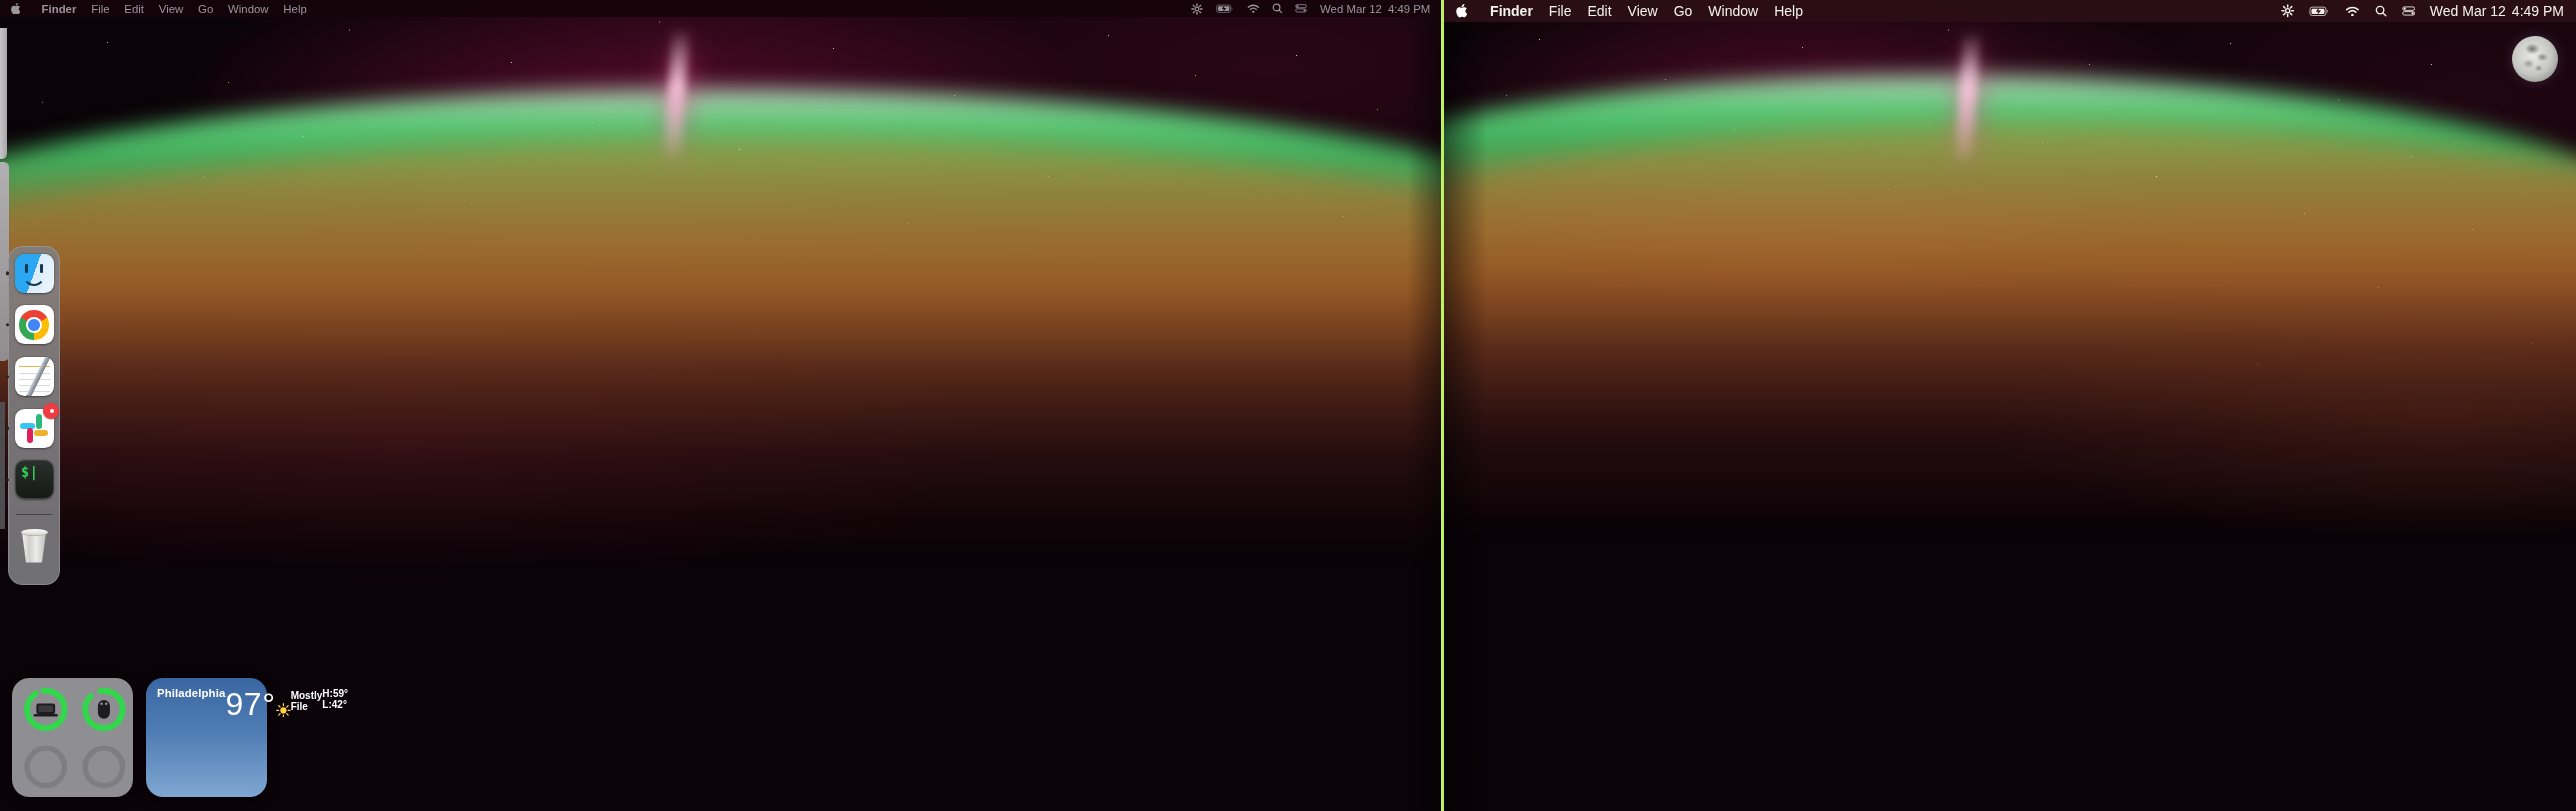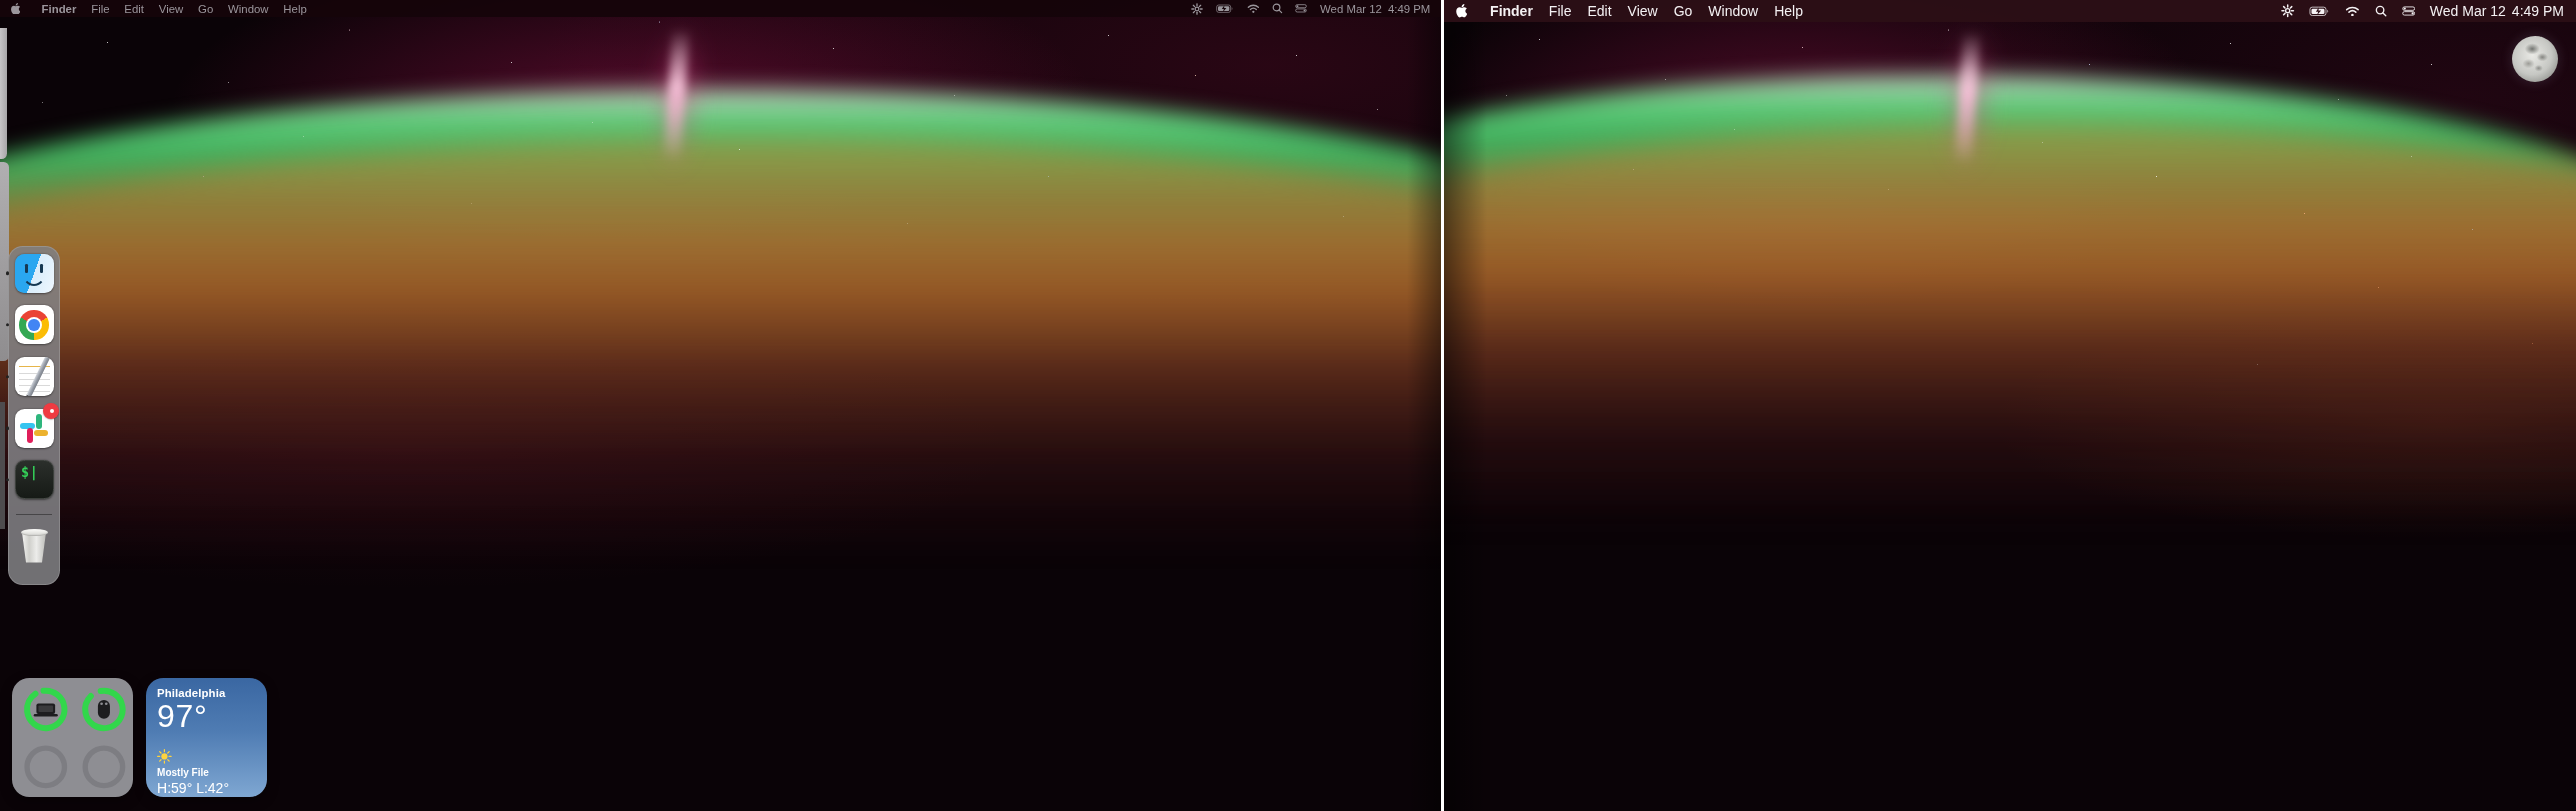--- a/index.html
+++ b/index.html
@@ -1,17 +1,17 @@
 <!DOCTYPE html>
 <html style="font-size:10.7px"><head>
 <meta charset="utf-8">
 <style>
   html,body{margin:0;padding:0;background:#000;}
   body{width:2576px;height:812px;overflow:hidden;font-family:"Liberation Sans",sans-serif;-webkit-font-smoothing:antialiased;}
-  .stage{position:relative;width:2576px;height:812px;background:#ffffff;}
+  .stage{position:relative;width:2576px;height:812px;background:#bef264;}
 
   
   .display{position:absolute;top:0;height:812px;overflow:hidden;background:#080306;}
   .display-left{left:0;width:1441px;}
   .display-right{left:1444px;width:1132px;}
 
   
   .sky{position:absolute;inset:0;z-index:0;}
   .display-left .sky{
     background:
@@ -169,26 +169,26 @@
     clip-path:polygon(0 0,100% 0,83% 100%,17% 100%);}
   .t-rim{position:absolute;left:6px;right:6px;top:3.4px;height:7.4px;border-radius:50%;
     background:linear-gradient(#fcfcfa,#d4d4d0);box-shadow:inset 0 -0.7px 1.3px rgba(0,0,0,.22);}
   .dock-sep{width:36px;height:0.7px;background:rgba(35,35,35,.55);margin:2px 0 10.7px;flex:none;}
 
   
   .widgets{position:absolute;left:12px;top:678px;display:flex;gap:13.4px;z-index:6;}
   .widget{width:121px;height:119px;border-radius:17.4px;box-shadow:0 4px 12px rgba(0,0,0,.35);}
   .w-batteries{background:#8e8e93;position:relative;}
   .w-weather{background:linear-gradient(180deg,#3a67a2 0%,#4f7cb3 45%,#7fa7d2 100%);
-    color:#fff;box-sizing:border-box;padding:8.7px 10.7px 8px;display:flex;flex-direction:column;}
+    color:#fff;box-sizing:border-box;padding:8.7px 10.7px 8px;display:flex;flex-direction:row;border-radius:17px;}
   .w-city{font-size:11.4px;font-weight:700;letter-spacing:0.1px;}
   .w-temp{font-size:32px;font-weight:300;line-height:1.04;letter-spacing:0.7px;margin-top:1.3px;}
   .w-sun{margin-top:16px;height:14.8px;}
   .w-cond{font-size:10px;font-weight:700;margin-top:3.4px;}
-  .w-hl{font-size:14px;font-weight:400;margin-top:1.3px;}
+  .w-hl{font-size:10px;font-weight:700;margin-top:1.3px;}
 </style>
 </head>
 <body>
 
 <div class="stage">
 
   <section class="display display-left">
     <div class="sky">
       <div class="arc arc-green"></div>
       <div class="arc arc-orange"></div>

